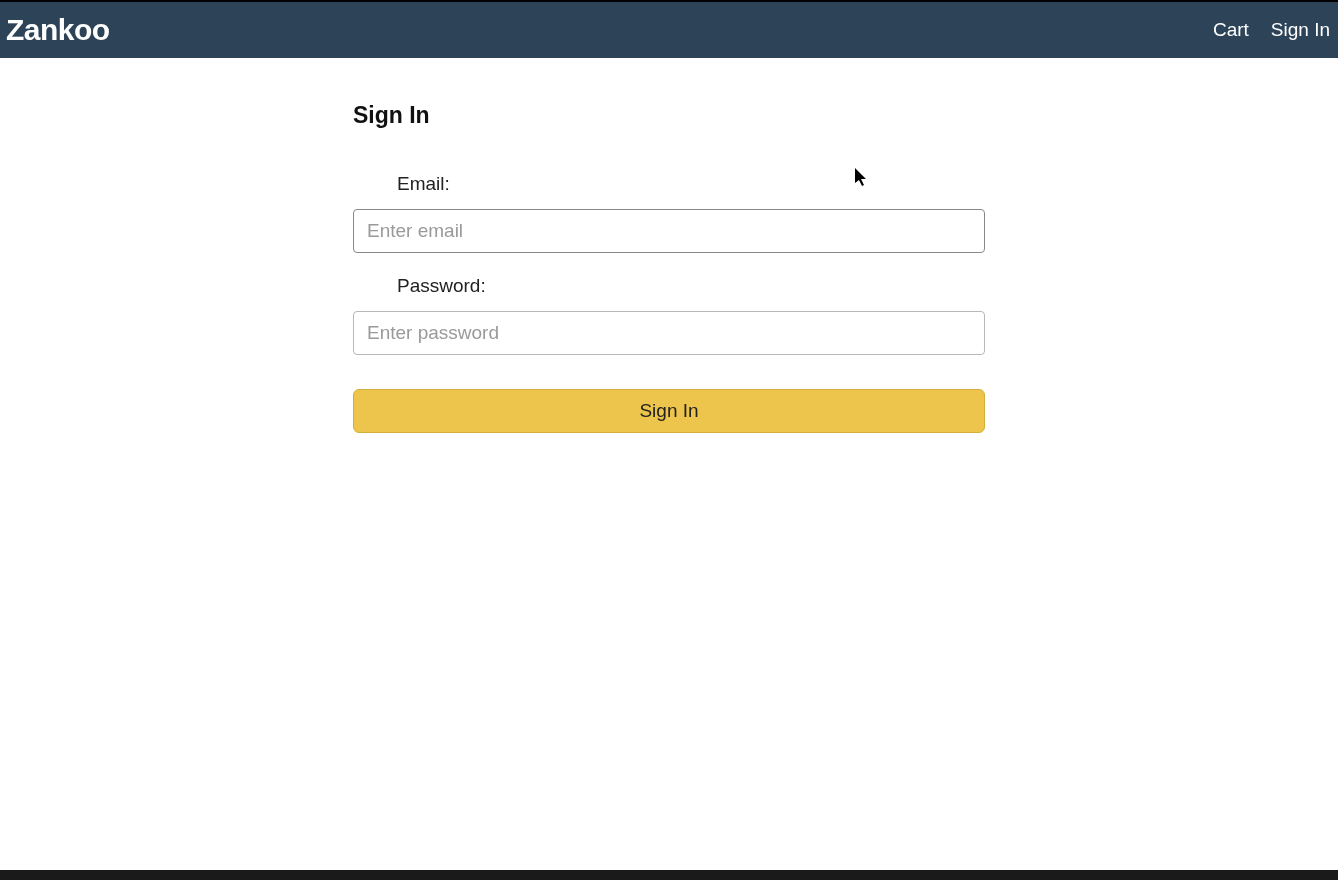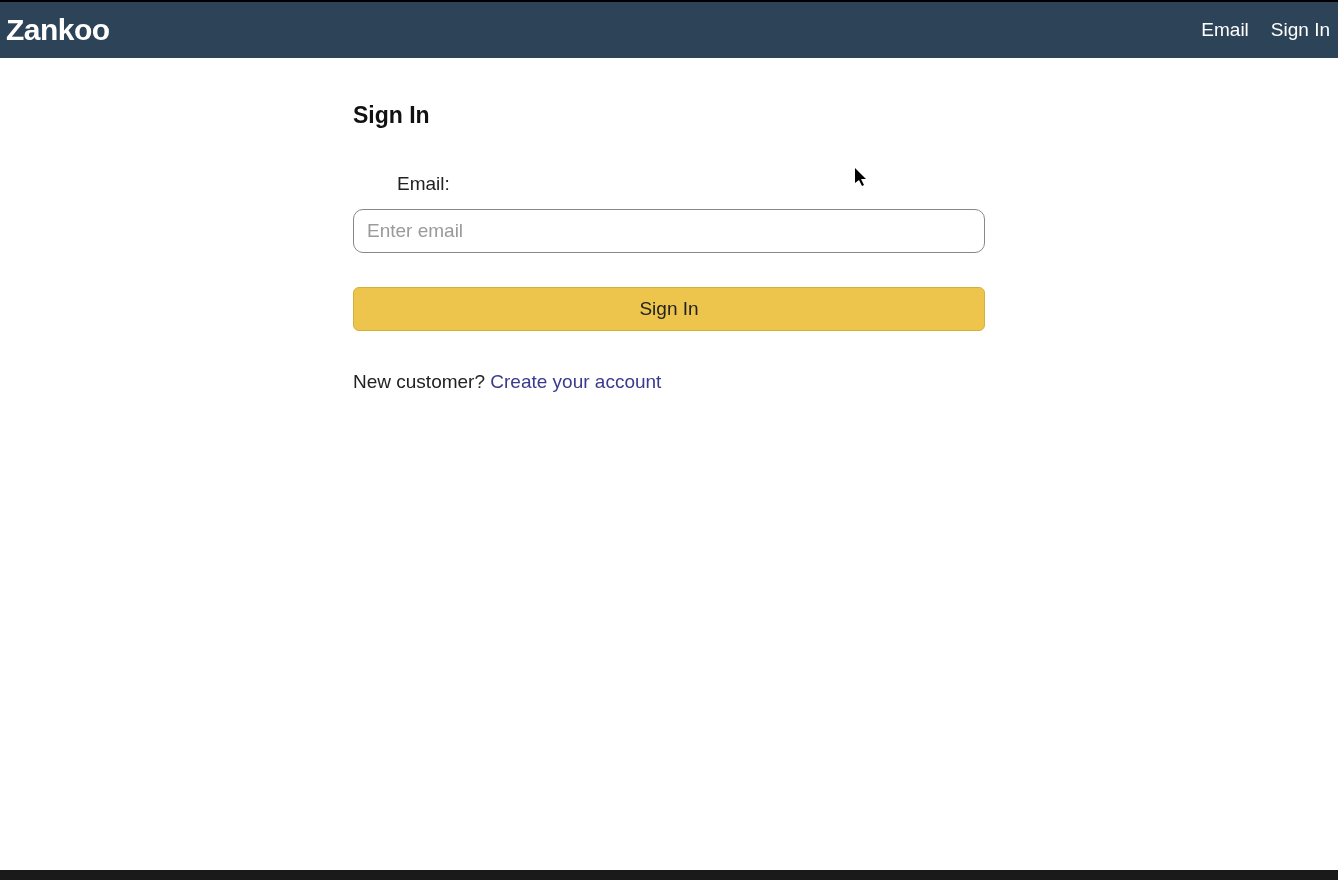--- a/index.html
+++ b/index.html
@@ -66,21 +66,21 @@
       font-size: 19px;
       color: #222;
       margin-bottom: 14px;
       font-weight: 400;
       margin-left: 44px;
     }
     .form-input {
       width: 100%;
       height: 44px;
       border: 1px solid #b8b8b8;
-      border-radius: 10px;
+      border-radius: 4px;
       padding: 0 13px;
       font-size: 19px;
       color: #333;
       outline: none;
       background: #ffffff;
     }
     .form-input.active-border {
       border-color: #888;
     }
     .form-input::placeholder {
@@ -125,38 +125,39 @@
     }
   </style>
 </head>
 <body>
 
 <div class="topbar-border"></div>
 
 <nav class="navbar">
   <div class="brand">Zankoo</div>
   <div class="nav-right">
-    <span class="nav-link">Email</span>
+    <span class="nav-link">Cart</span>
     <span class="nav-link">Sign In</span>
   </div>
 </nav>
 
 <div class="main-container">
   <h1 class="page-title">Sign In</h1>
 
   <div class="form-group">
     <label class="form-label">Email:</label>
     <input type="email" class="form-input active-border" placeholder="Enter email" style="">
   </div>
 
+  <div class="form-group">
+    <label class="form-label">Password:</label>
+    <input type="password" class="form-input" placeholder="Enter password" style="">
+  </div>
 
   <button class="signin-button">Sign In</button>
 
-  <div class="signup-row">
-    <span>New customer? </span><span class="signup-link">Create your account</span>
-  </div>
 </div>
 
 <svg class="cursor" viewBox="0 0 14 20">
   <path d="M0,0 L0,15 L4,12 L7,18 L9,17 L6,11 L11,11 Z" fill="#000000"></path>
 </svg>
 
 <div class="bottom-bar"></div>
 
 </body></html>

